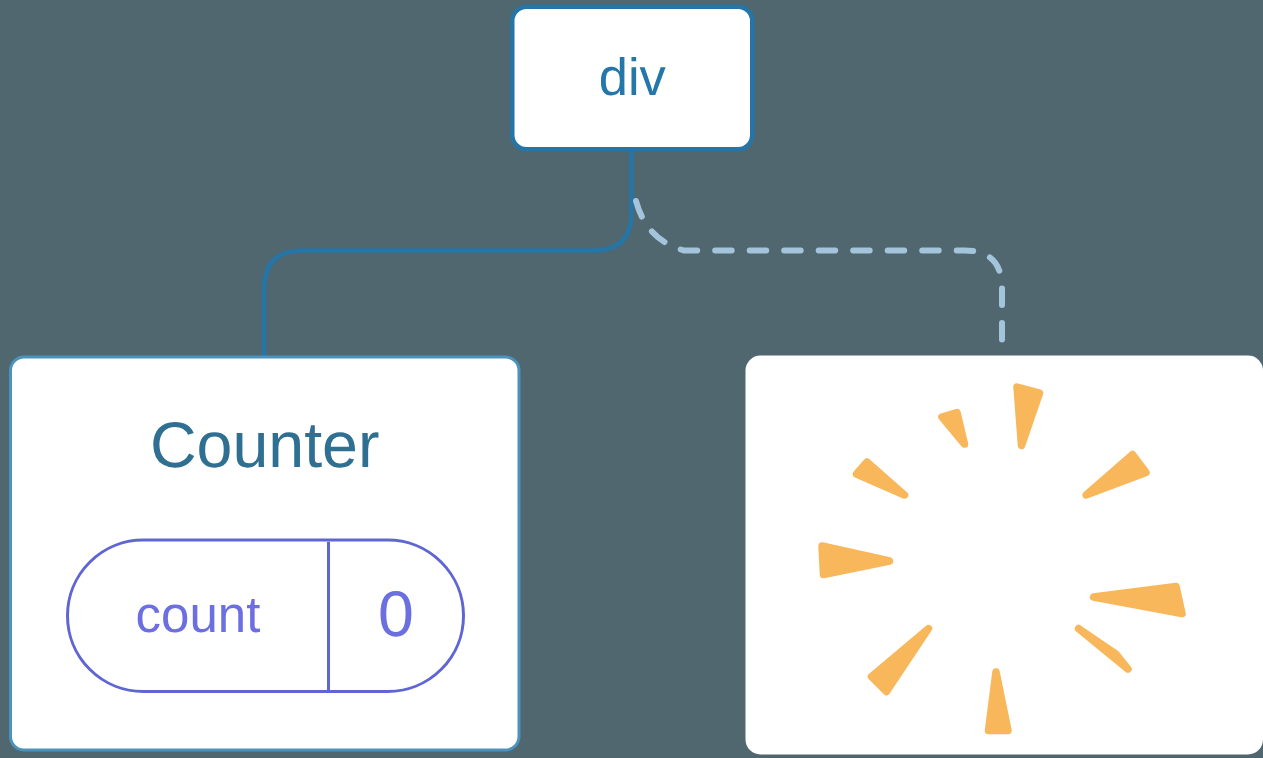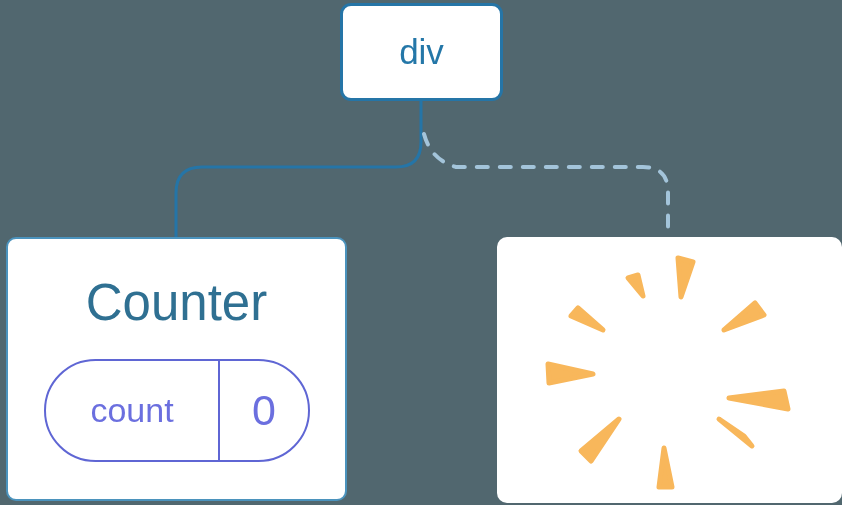--- a/index.html
+++ b/index.html
@@ -25,21 +25,21 @@
   }
   .card-counter{
     left:6px;top:237px;width:341px;height:264px;
     border:2px solid #4b93bd;
   }
   .card-removed{
     left:497px;top:237px;width:345px;height:266px;
   }
   .card-title{
     margin-top:34px;text-align:center;
-    font-size:51px;color:#2f7092;
+    font-size:43px;color:#2f7092;
   }
   .state-pill{
     position:absolute;left:36px;top:120px;width:266px;height:103px;
     box-sizing:border-box;
     border:2px solid #5f66d4;border-radius:52px;
     display:flex;color:#6b6fdf;overflow:hidden;
   }
   .pill-key{
     width:174px;box-sizing:border-box;border-right:2px solid #5f66d4;
     display:flex;align-items:center;justify-content:center;

